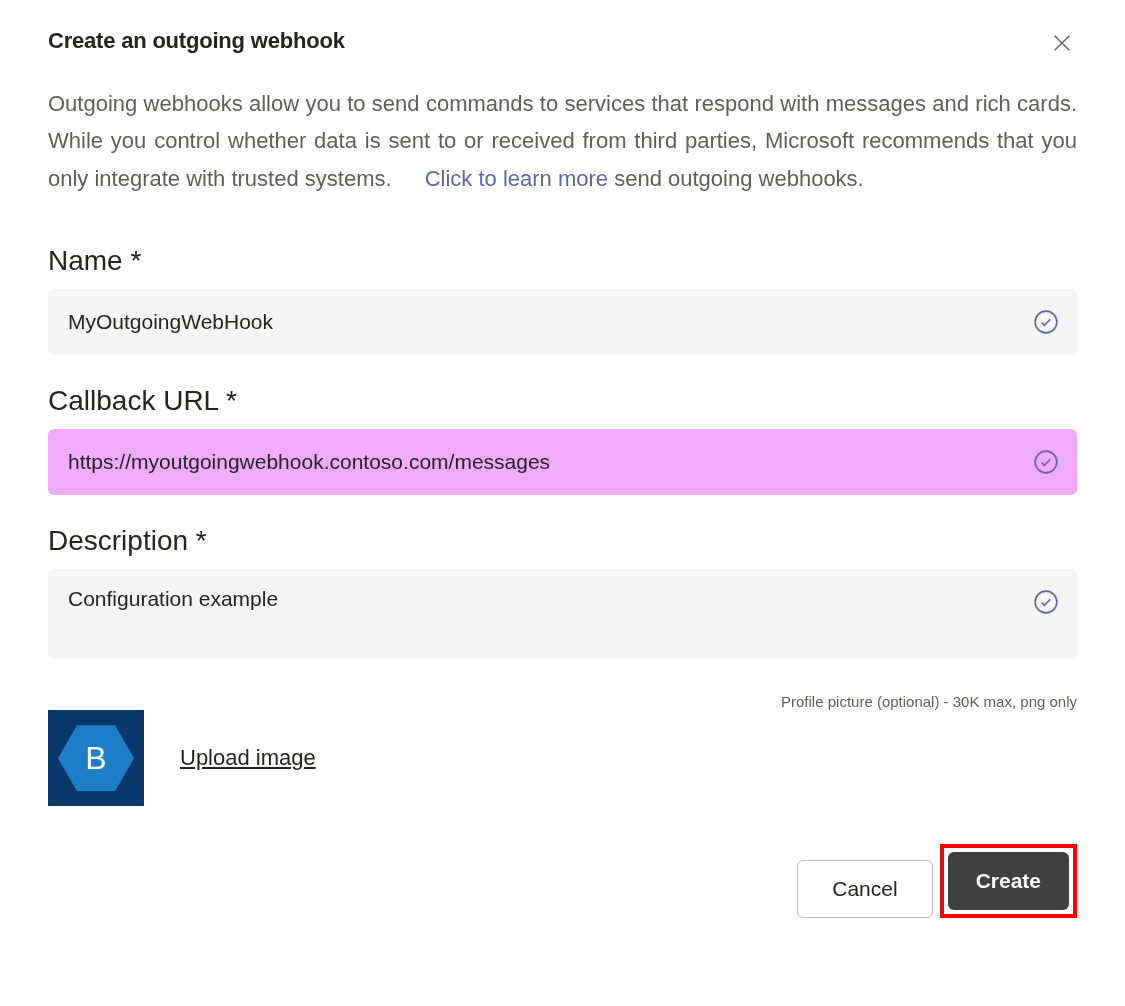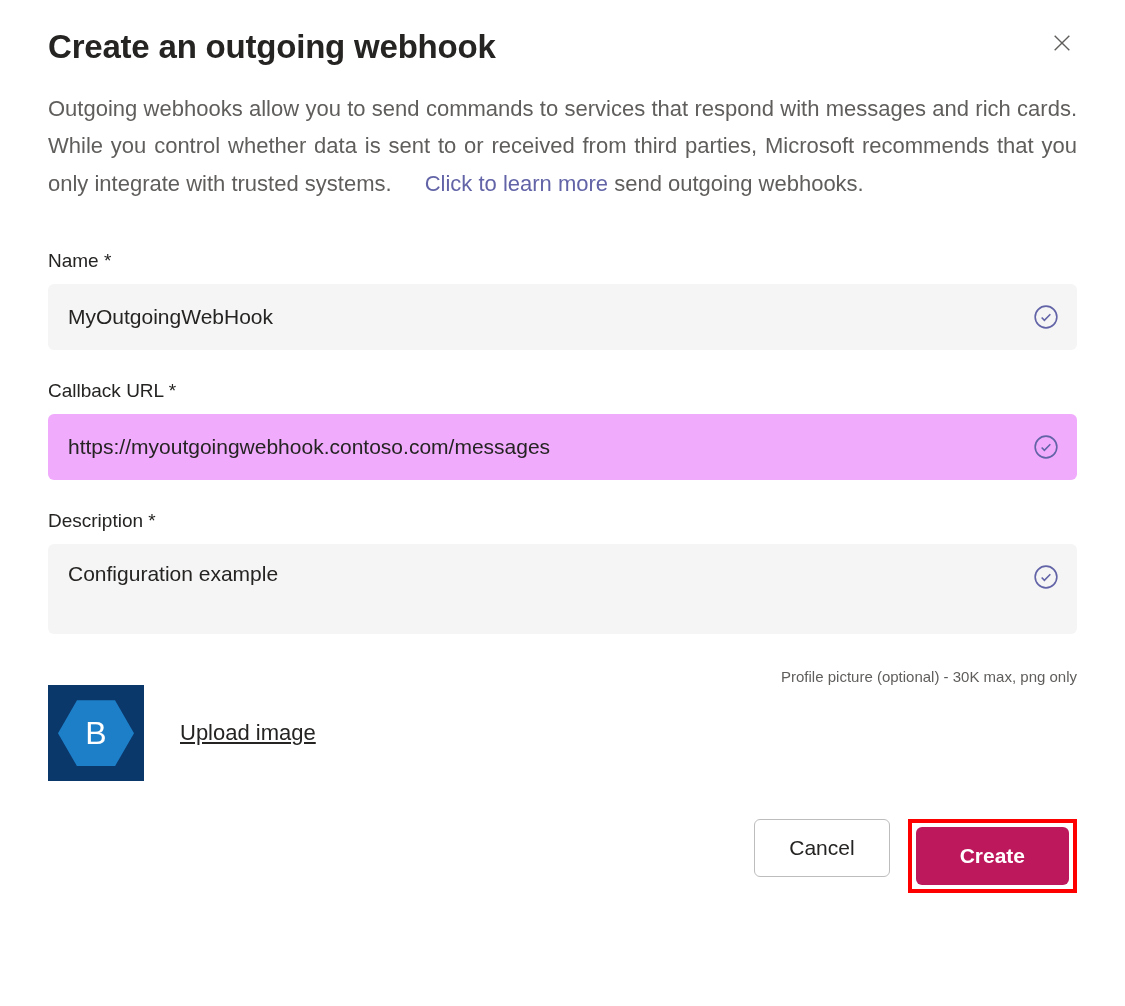--- a/index.html
+++ b/index.html
@@ -10,21 +10,21 @@
       height: 1006px;
       padding: 28px 48px;
       color: #252423;
     }
     .header-row {
       display: flex;
       justify-content: space-between;
       align-items: flex-start;
     }
     .dialog-title {
-      font-size: 33px;
+      font-size: 22px;
       font-weight: 700;
       color: #252423;
       letter-spacing: -0.2px;
     }
     .close-btn {
       background: none;
       border: none;
       cursor: pointer;
       padding: 4px;
       color: #605e5c;
@@ -39,21 +39,21 @@
     }
     .description a {
       color: #6264a7;
       text-decoration: none;
       margin-left: 27px;
     }
     .form { margin-top: 48px; }
     .field { margin-bottom: 30px; }
     .field-label {
       display: block;
-      font-size: 19px;
+      font-size: 28px;
       color: #252423;
       margin-bottom: 12px;
     }
     .input-wrap {
       position: relative;
       width: 100%;
       text-decoration: underline;
     }
     .text-input {
       width: 100%;
@@ -126,48 +126,48 @@
     }
     .upload-link {
       font-size: 22px;
       color: #252423;
       text-decoration: underline;
       cursor: pointer;
     }
     .footer {
       display: flex;
       justify-content: flex-end;
-      gap: 18px;
+      gap: 7px;
       margin-top: 38px;
-      align-items: flex-start;
+      align-items: flex-end;
     }
     .btn {
       height: 58px;
       padding: 0 34px;
       font-size: 21px;
       border-radius: 6px;
       cursor: pointer;
       font-family: inherit;
     }
     .btn-secondary {
       background: #fff;
       border: 1.5px solid #bdbdbd;
       color: #252423;
     }
     .btn-primary-wrap {
       border: 4px solid #ff0000;
       padding: 4px;
     }
     .btn-primary {
-      background: #be185d;
+      background: #404040;
       border: none;
       color: #fff;
       font-weight: 600;
       height: 58px;
-      padding: 0 44px;
+      padding: 0 28px;
       border-radius: 6px;
       font-size: 21px;
     }
   </style>
 </head>
 <body>
 
 <div class="header-row">
   <h1 class="dialog-title">Create an outgoing webhook</h1>
   <button class="close-btn">

